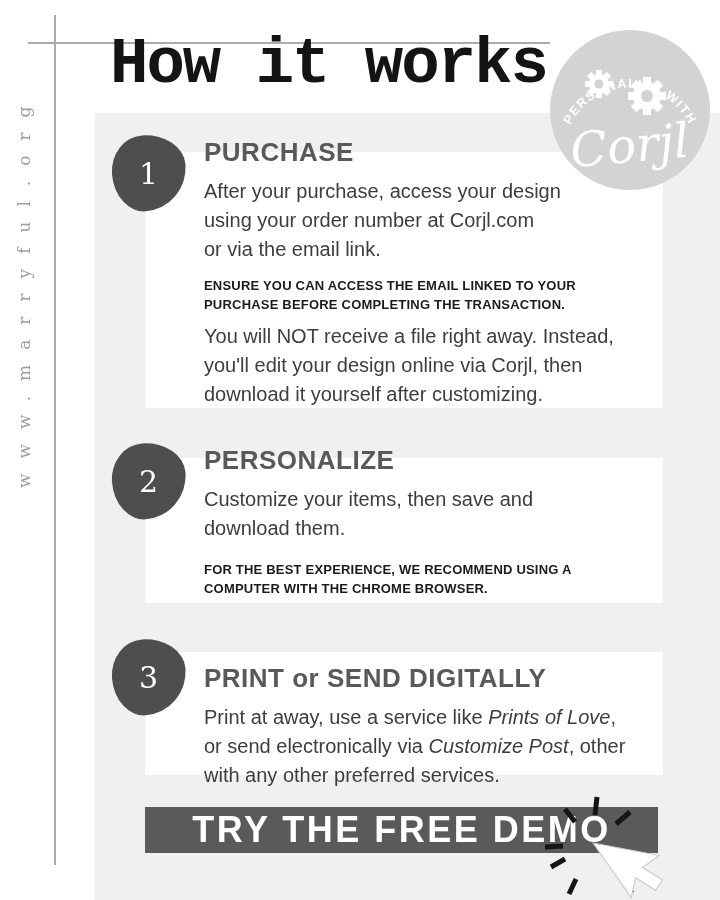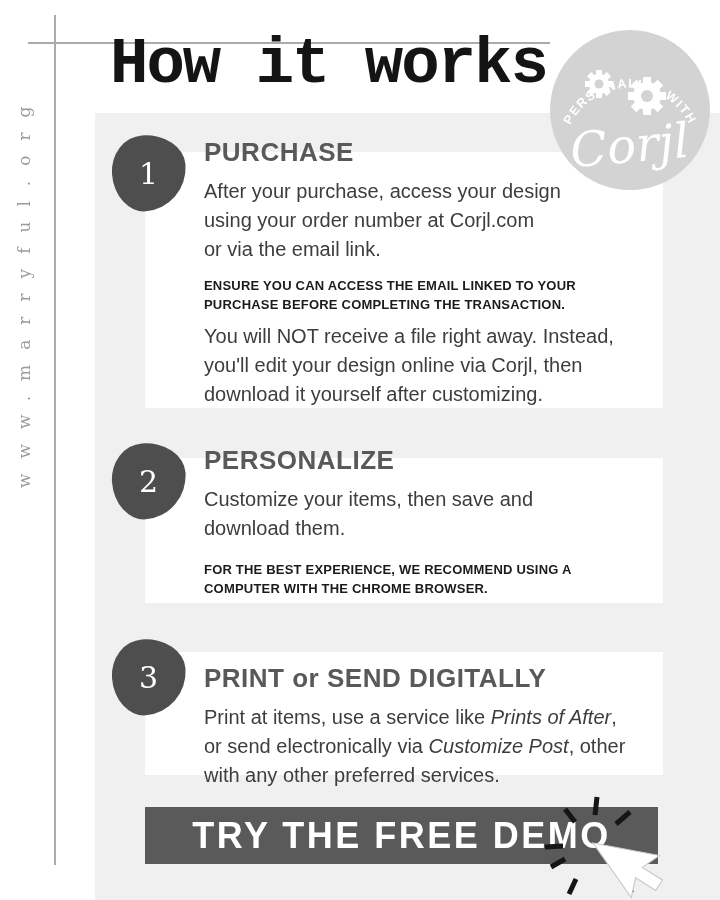--- a/index.html
+++ b/index.html
@@ -33,21 +33,21 @@
   .col1{top:139px;} .col2{top:447px;} .col3{top:641px;margin-top:24px;}
   .step-heading{font-size:26px;line-height:27px;font-weight:700;color:#595959;letter-spacing:0.5px;margin:0;}
   .body{margin-top:11px;font-size:20px;line-height:29px;color:#3d3d3d;}
   .body .ln{white-space:nowrap;}
   .note{margin-top:12px;font-size:13px;line-height:19px;font-weight:700;color:#1b1b1b;letter-spacing:0.2px;}
   .body2{margin-top:8px;font-size:20px;line-height:29px;color:#3d3d3d;}
   .body i{font-style:italic;}
   
   .corjl{position:absolute;left:550px;top:30px;width:160px;height:160px;z-index:5;}
   
-  .cta{position:absolute;left:145px;top:807px;width:513px;height:57px;background:#5a5a5a;border:none;
+  .cta{position:absolute;left:145px;top:807px;width:513px;height:46px;background:#5a5a5a;border:none;
        z-index:4;display:flex;align-items:center;justify-content:center;cursor:pointer;}
   .cta span{font-size:36px;font-weight:700;color:#ffffff;letter-spacing:2.5px;font-family:"Liberation Sans",sans-serif;}
   
   .cursor{position:absolute;left:540px;top:790px;width:160px;height:110px;z-index:6;overflow:visible;}
 </style>
 </head>
 <body>
 
 <div class="canvas">
 
@@ -125,21 +125,21 @@
     </div>
     <div class="note" style="margin-top:17px;">
       <div>FOR THE BEST EXPERIENCE, WE RECOMMEND USING A</div>
       <div>COMPUTER WITH THE CHROME BROWSER.</div>
     </div>
   </div>
 
   <div class="stepcol col3">
     <h2 class="step-heading">PRINT or SEND DIGITALLY</h2>
     <div class="body">
-      <div class="ln"><span>Print at items, use a service like </span><i>Prints of After</i><span>,</span></div>
+      <div class="ln"><span>Print at away, use a service like </span><i>Prints of Love</i><span>,</span></div>
       <div class="ln"><span>or send electronically via </span><i>Customize Post</i><span>, other</span></div>
       <div class="ln"><span>with any other preferred services.</span></div>
     </div>
   </div>
 
   <div class="cta">
     <span>TRY THE FREE DEMO</span>
   </div>
 
   <svg class="cursor" viewBox="0 0 160 110">

